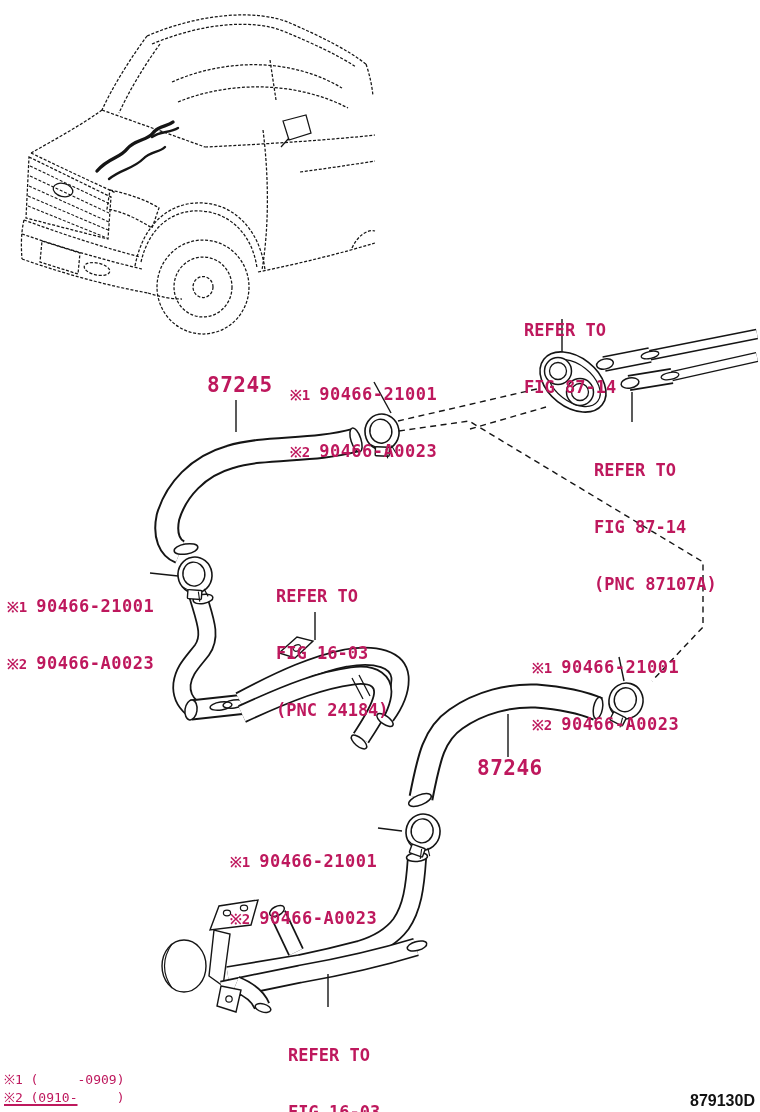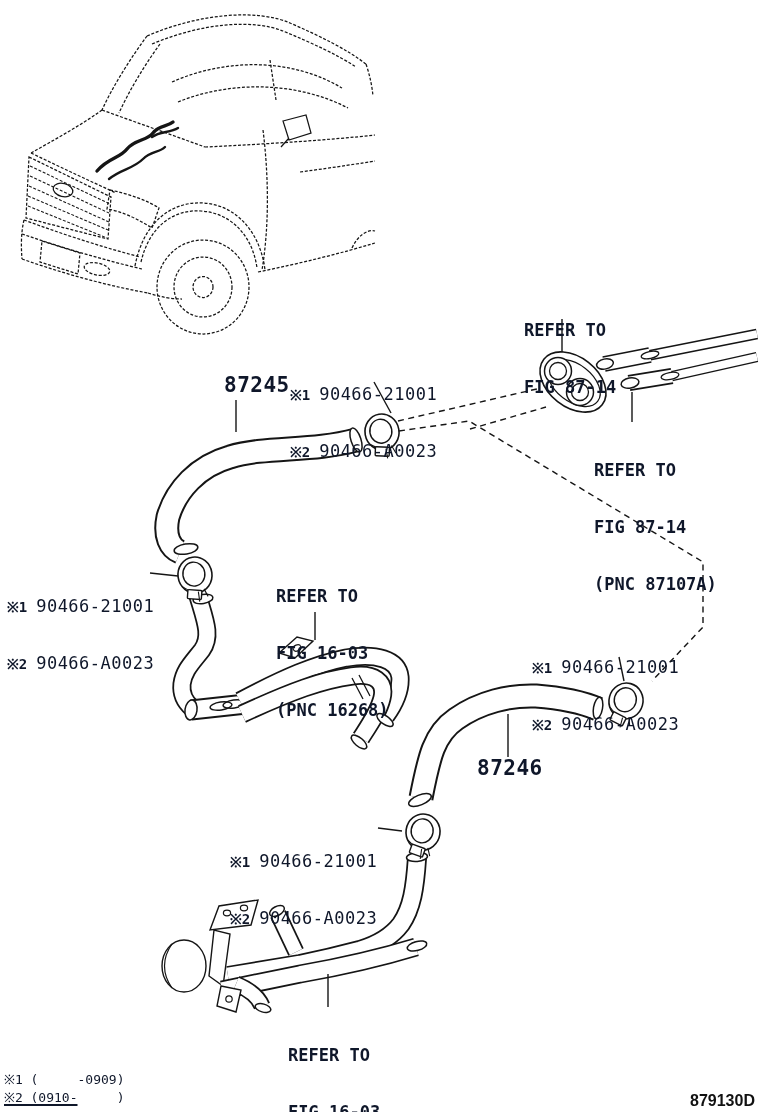--- a/index.html
+++ b/index.html
@@ -1,24 +1,24 @@
 <!DOCTYPE html>
 <html><head>
 <meta charset="utf-8">
 <style>
   html,body{margin:0;padding:0;background:#fff;}
   .stage{position:relative;width:760px;height:1112px;background:#ffffff;overflow:hidden;
          font-family:"DejaVu Sans Mono", monospace;color:#111;}
   .art{position:absolute;left:0;top:0;}
-  .t{position:absolute;font-weight:700;white-space:pre;color:#0f172a;}
+  .t{position:absolute;font-weight:700;white-space:pre;color:#be185d;}
   .pn{font-size:21px;line-height:21px;letter-spacing:0.5px;}
   .ref{font-size:17px;line-height:19px;}
   .cl-line{display:flex;align-items:baseline;gap:9px;height:19px;}
   .cl-ref{font-size:14px;font-weight:700;}
-  .cl-num{font-size:17px;font-weight:400;letter-spacing:0.5px;}
+  .cl-num{font-size:17px;font-weight:700;letter-spacing:0.5px;}
   .fn{font-size:13px;line-height:18px;font-weight:400;}
   .fn-link{text-decoration:underline;text-decoration-thickness:1.5px;text-underline-offset:2px;}
   .doc{position:absolute;font-family:"Liberation Sans","DejaVu Sans",sans-serif;
        font-weight:700;font-size:16px;color:#111;}
   svg .ln{fill:none;stroke:#151515;}
   svg .dash{fill:none;stroke:#151515;stroke-width:1.4;stroke-dasharray:6 4.5;}
   svg .lead{fill:none;stroke:#151515;stroke-width:1.4;}
   svg .tb{fill:none;stroke:#151515;}
   svg .tw{fill:none;stroke:#ffffff;}
   svg .truck{fill:none;stroke:#151515;stroke-width:1.25;stroke-dasharray:3 1.7;}
@@ -193,21 +193,21 @@
       <path class="lead" d="M 632,392 L 632,422"></path>
       <path class="lead" d="M 150,573 L 178,576"></path>
       <path class="lead" d="M 315,612 L 315,640"></path>
       <path class="lead" d="M 619,657 L 624,681"></path>
       <path class="lead" d="M 508,714 L 508,757"></path>
       <path class="lead" d="M 378,828 L 402,831"></path>
       <path class="lead" d="M 328,974 L 328,1007"></path>
     </g>
   </svg>
 
-  <div class="t pn" style="left:207px;top:375px;margin-left:17px;">87245</div>
+  <div class="t pn" style="left:207px;top:375px;">87245</div>
 
   <div class="t" style="left:290px;top:346px;">
     <div class="cl-line"><span class="cl-ref">※1</span><span class="cl-num">90466-21001</span></div>
     <div class="cl-line"><span class="cl-ref">※2</span><span class="cl-num">90466-A0023</span></div>
   </div>
 
   <div class="t ref" style="left:524px;top:283px;">
     <div>REFER TO</div>
     <div>FIG 87-14</div>
   </div>
@@ -219,21 +219,21 @@
   </div>
 
   <div class="t" style="left:7px;top:558px;">
     <div class="cl-line"><span class="cl-ref">※1</span><span class="cl-num">90466-21001</span></div>
     <div class="cl-line"><span class="cl-ref">※2</span><span class="cl-num">90466-A0023</span></div>
   </div>
 
   <div class="t ref" style="left:276px;top:549px;">
     <div>REFER TO</div>
     <div>FIG 16-03</div>
-    <div>(PNC 16268)</div>
+    <div>(PNC 24184)</div>
   </div>
 
   <div class="t" style="left:532px;top:619px;">
     <div class="cl-line"><span class="cl-ref">※1</span><span class="cl-num">90466-21001</span></div>
     <div class="cl-line"><span class="cl-ref">※2</span><span class="cl-num">90466-A0023</span></div>
   </div>
 
   <div class="t pn" style="left:477px;top:758px;">87246</div>
 
   <div class="t" style="left:230px;top:813px;">

